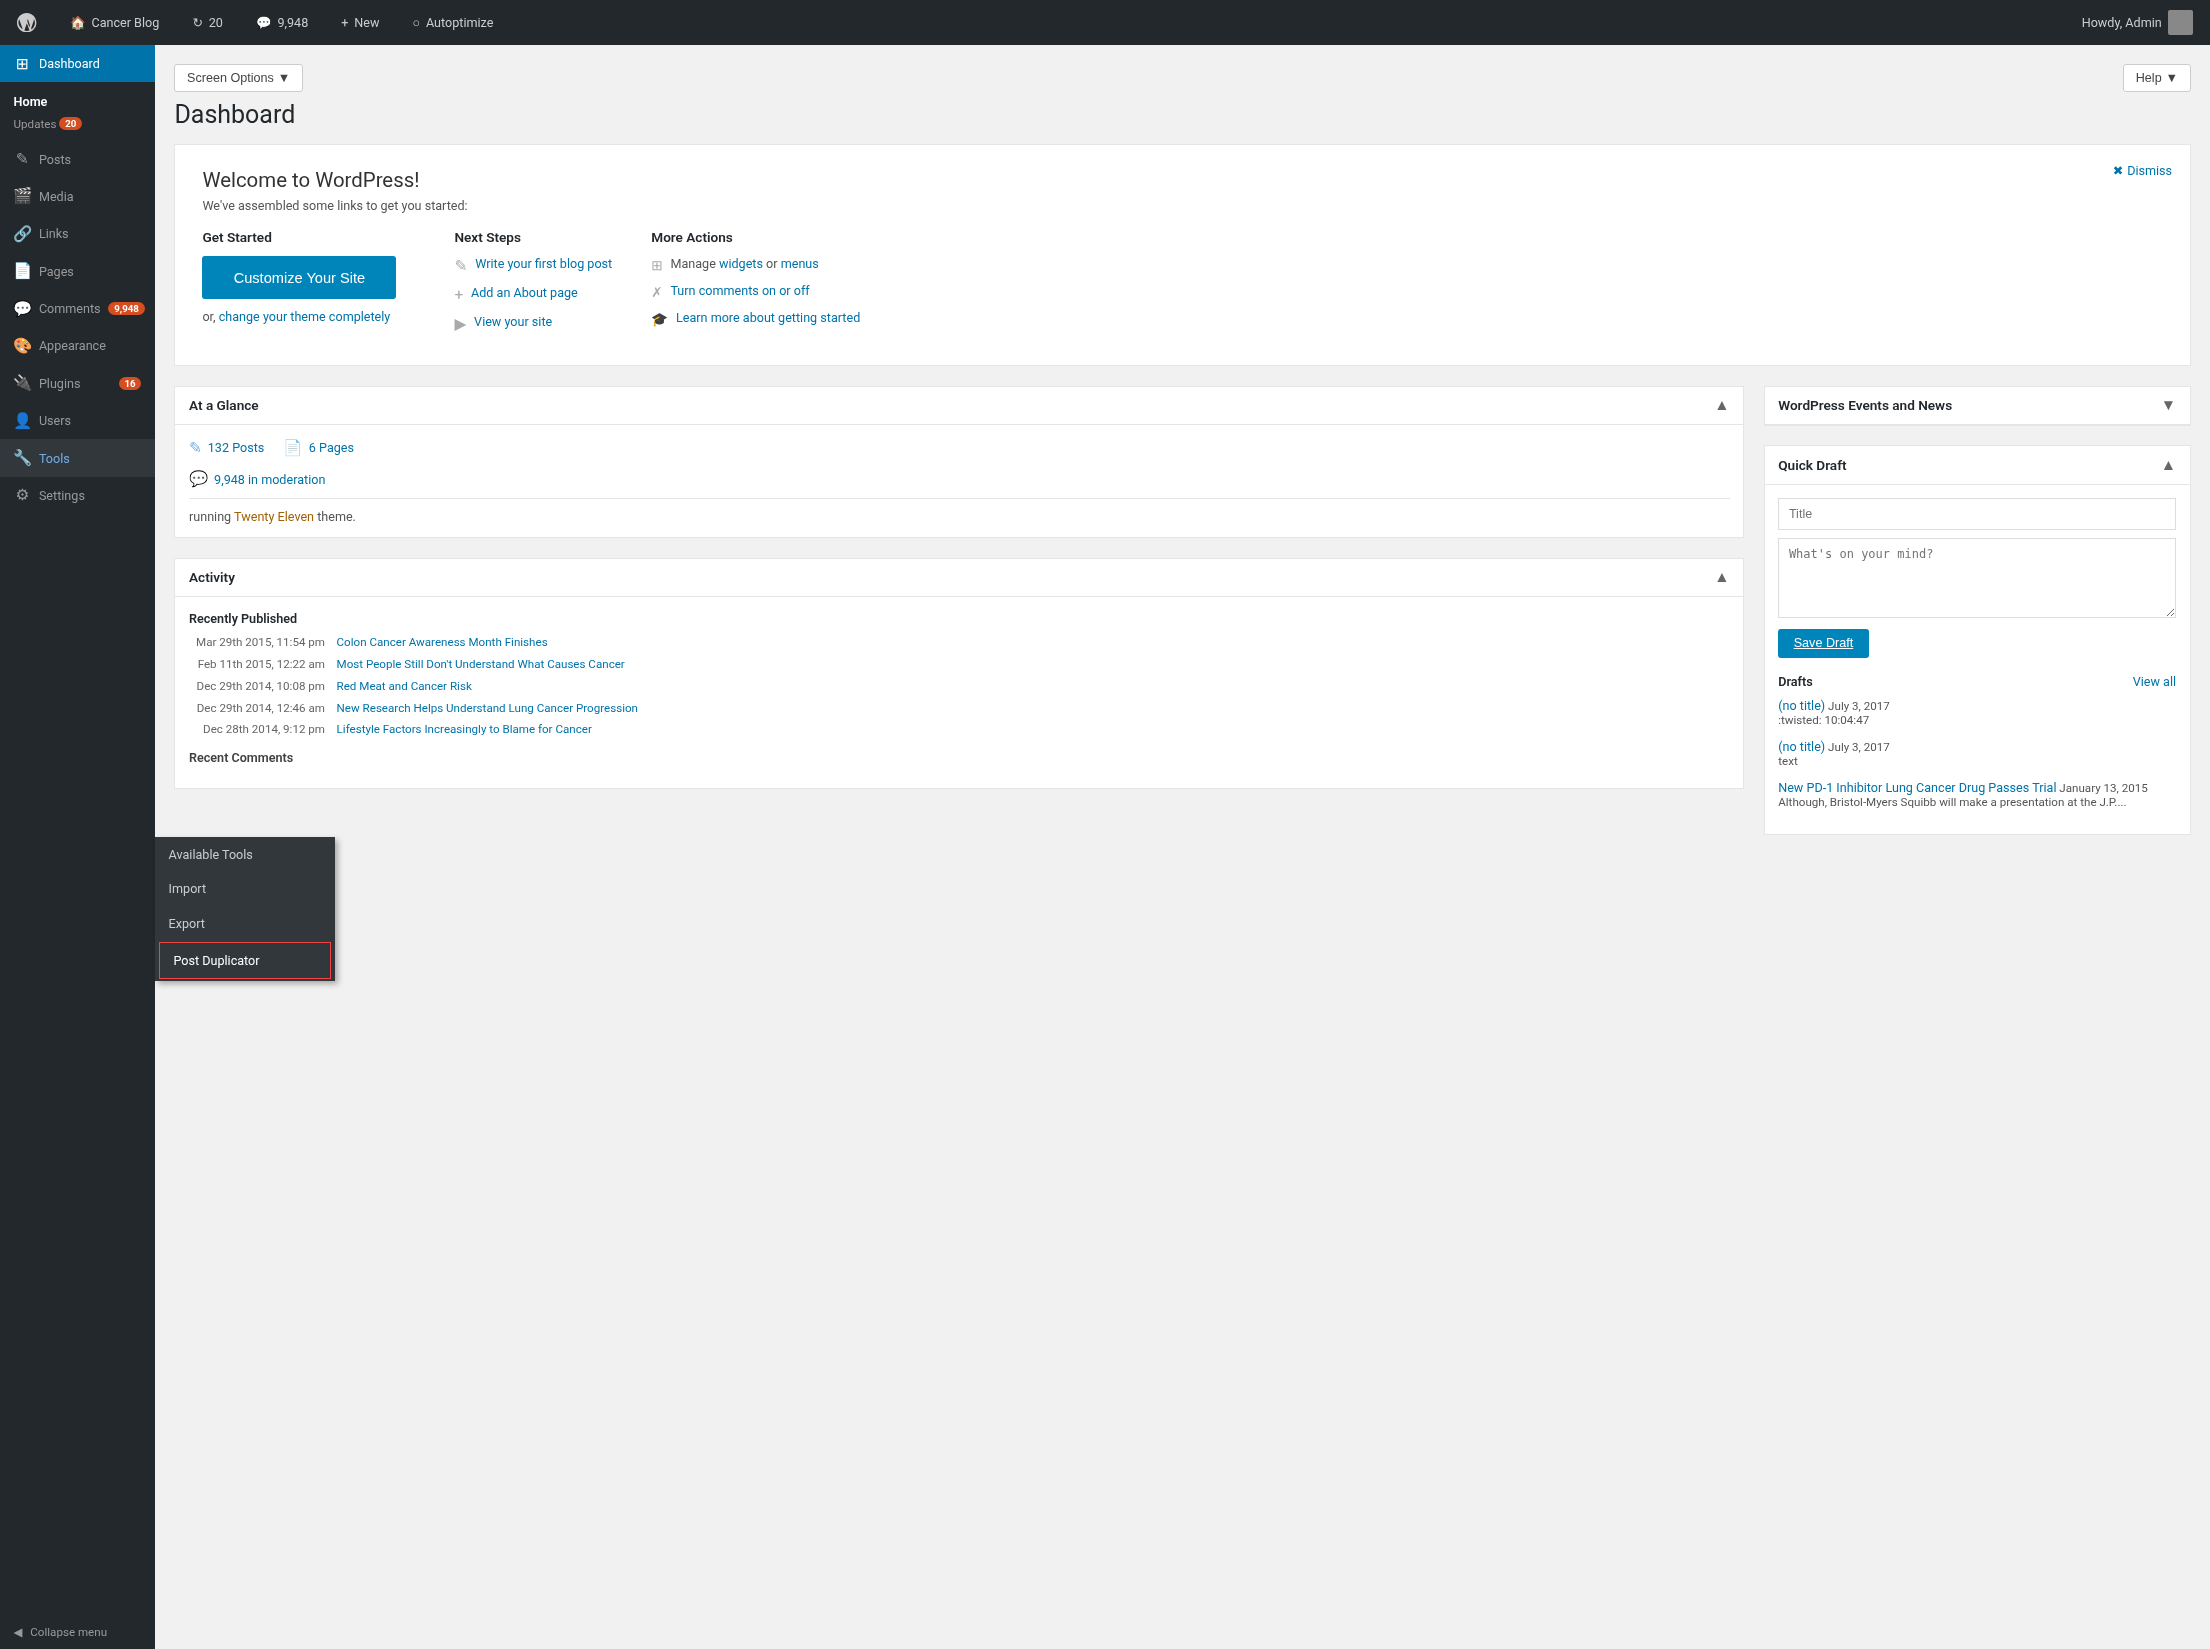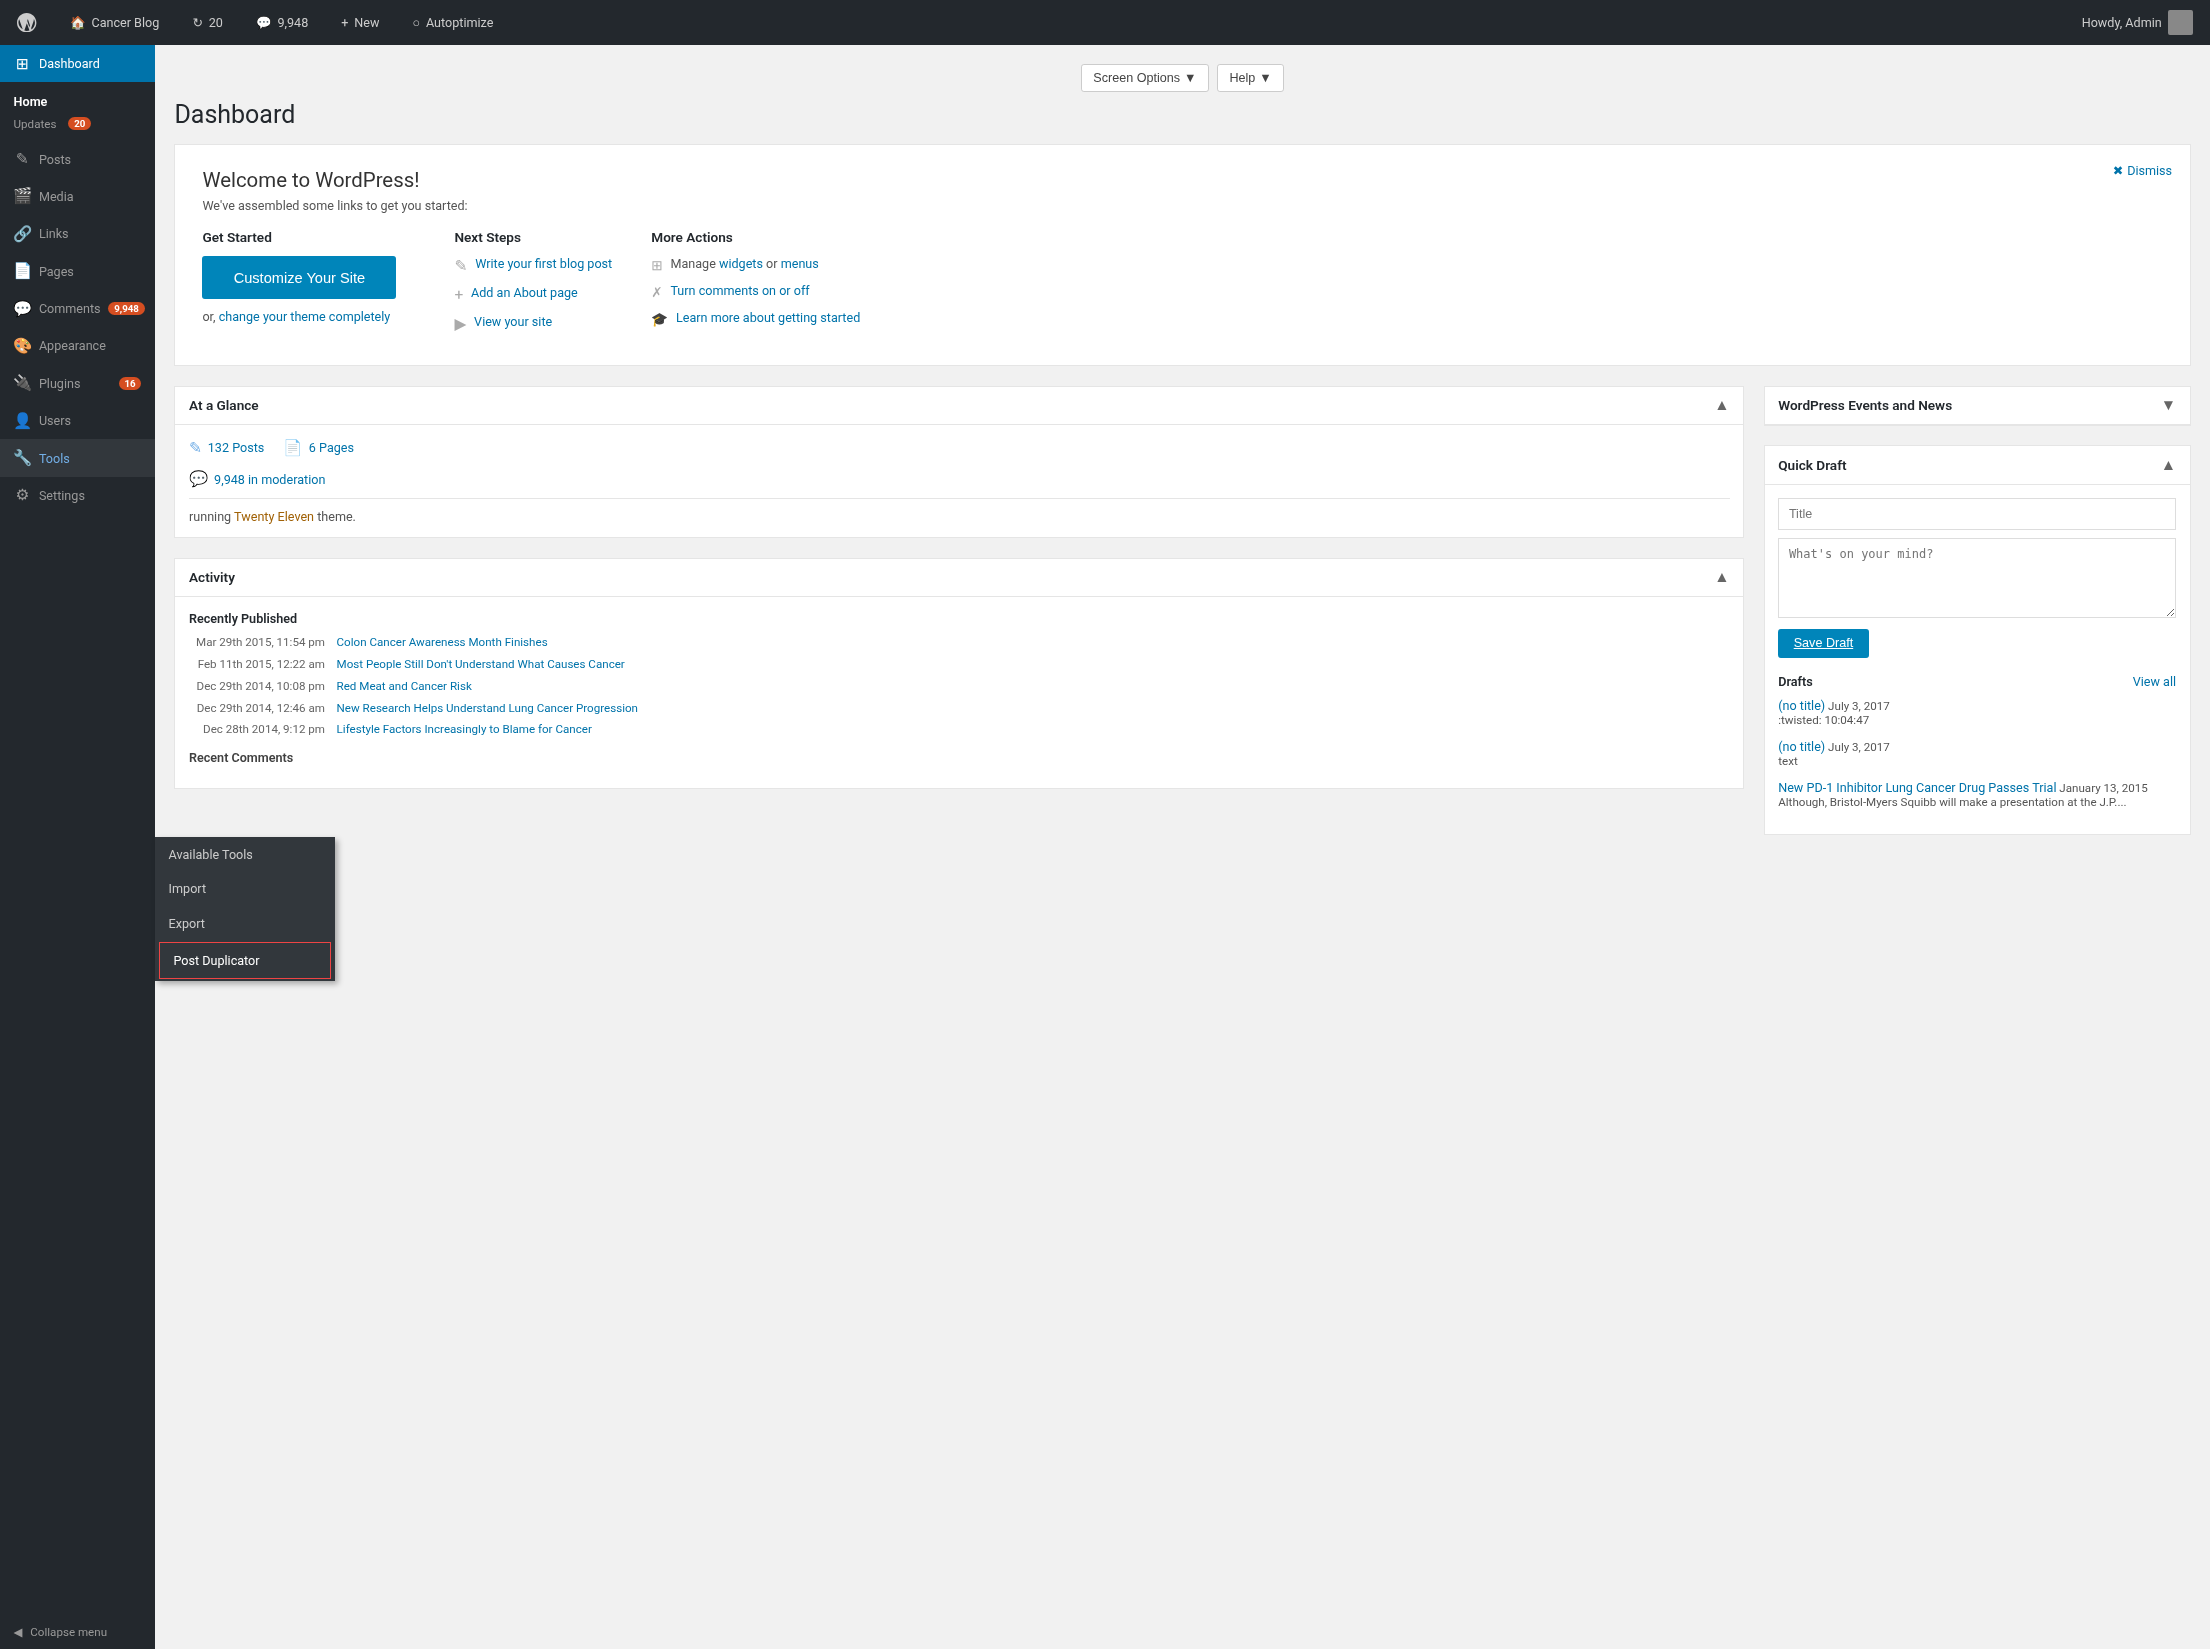--- a/index.html
+++ b/index.html
@@ -63,21 +63,21 @@
     
     .menu-section-home {
       padding: 11.6px 13.6px 5.8px;
       color: #fff;
       font-size: 12.6px;
       font-weight: 600;
     }
     .menu-updates {
       display: flex;
       align-items: center;
-      gap: 12px;
+      gap: 3px;
       padding: 1.9px 13.6px 9.7px;
       color: #999;
       font-size: 11.6px;
       cursor: pointer;
     }
 
     
     .tools-submenu {
       position: absolute;
       left: 155px;
@@ -96,21 +96,21 @@
 
     
     #wpcontent {
       flex: 1;
       padding: 19.4px 19.4px 19.4px 19.4px;
       background: #f1f1f1;
     }
 
     .wp-header-end {
       display: flex;
-      justify-content: center;
+      justify-content: space-between;
       gap: 7.8px;
       margin-bottom: 7.8px;
     }
     .screen-btn {
       background: #fff;
       border: 1px solid #ccc;
       border-radius: 2.9px;
       padding: 5.8px 11.6px;
       cursor: pointer;
       font-size: 12.6px;

